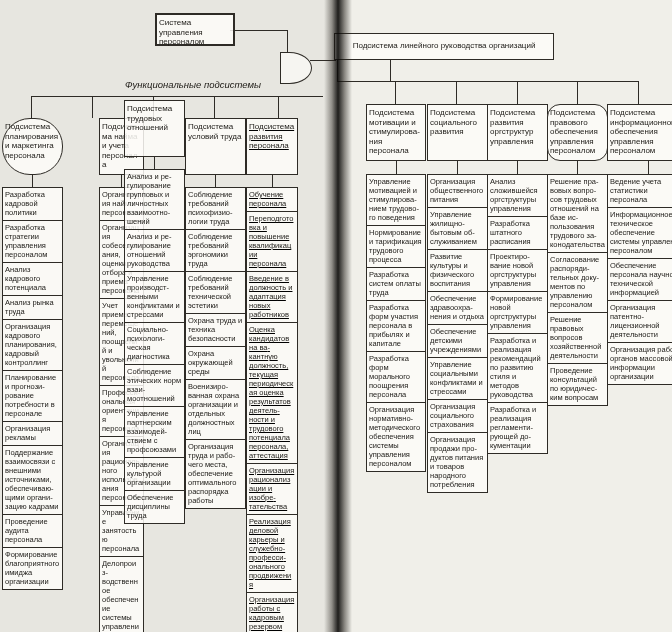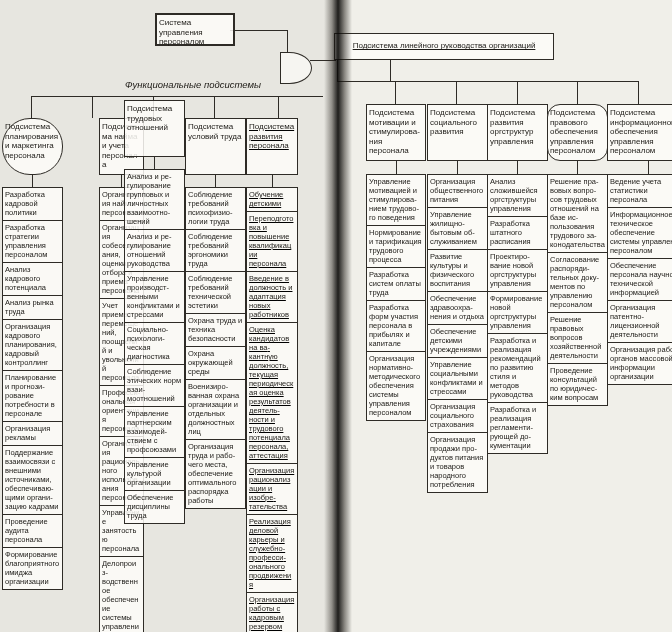--- a/index.html
+++ b/index.html
@@ -30,21 +30,21 @@
     color:#1c1a16;font-size:7.5px;line-height:1.2;
     padding:2px 2px 3px;overflow-wrap:break-word;
   }
   .root-box{
     position:absolute;left:155px;top:13px;width:80px;height:33px;z-index:2;
     border-width:2px;font-size:8px;padding:3px 2px;
   }
   .linear-box{
     position:absolute;left:334px;top:33px;width:220px;height:27px;z-index:2;
     display:flex;align-items:center;justify-content:center;
-    text-align:center;font-size:8px;text-decoration:underline;
+    text-align:center;font-size:8px;
   }
   .func-label{
     position:absolute;left:125px;top:79px;z-index:2;
     font-style:italic;font-size:9.5px;color:#23201b;white-space:nowrap;
   }
   .col{position:absolute;z-index:2;}
   .col .header{font-size:8px;padding:3px 2px;}
   .col .drop{width:1px;background:#2e2b26;margin:0 auto;}
   .col .item{margin-top:-1px;}
 </style>
@@ -126,35 +126,36 @@
       <div class="box item">Соблюдение требований эргономики труда</div>
       <div class="box item">Соблюдение требований технической эстетики</div>
       <div class="box item">Охрана труда и техника безопасности</div>
       <div class="box item">Охрана окружающей среды</div>
       <div class="box item">Военизиро­ванная охрана организации и отдельных должностных лиц</div>
       <div class="box item">Организация труда и рабо­чего места, обеспечение оптимального распорядка работы</div>
     </div>
     <div class="col" style="left: 246px; top: 118px; width: 52px; text-decoration: underline;">
       <div class="box header" style="min-height: 57px;">Подсистема развития персонала</div>
       <div class="drop" style="height: 13px;"></div>
-      <div class="box item">Обучение детскими</div>
+      <div class="box item">Обучение персонала</div>
       <div class="box item">Переподготовка и повышение квалификации персонала</div>
       <div class="box item">Введение в должность и адаптация но­вых работников</div>
       <div class="box item">Оценка канди­датов на ва­кантную долж­ность, текущая периодическая оценка резуль­татов деятель­ности и трудо­вого потенциала персонала, аттестация</div>
       <div class="box item">Организация рационализа­ции и изобре­тательства</div>
       <div class="box item">Реализация деловой карье­ры и служебно-професси­онального продвижения</div>
       <div class="box item">Организация работы с кадро­вым резервом</div>
     </div>
     <div class="col" style="left: 366px; top: 104px; width: 60px;">
       <div class="box header" style="min-height: 57px;">Подсистема мотивации и стимулирова­ния персонала</div>
       <div class="drop" style="height: 14px;"></div>
       <div class="box item">Управление мотивацией и стимулирова­нием трудово­го поведения</div>
       <div class="box item">Нормирование и тарификация трудового процесса</div>
       <div class="box item">Разработка систем оплаты труда</div>
       <div class="box item">Разработка форм участия персонала в прибылях и капитале</div>
+      <div class="box item">Разработка форм морального поощрения персонала</div>
       <div class="box item">Организация нормативно-методического обеспечения системы управления персоналом</div>
     </div>
     <div class="col" style="left: 427px; top: 104px; width: 61px;">
       <div class="box header" style="min-height: 57px;">Подсистема социального развития</div>
       <div class="drop" style="height: 14px;"></div>
       <div class="box item">Организация общественного питания</div>
       <div class="box item">Управление жилищно-бытовым об­служиванием</div>
       <div class="box item">Развитие культуры и физического воспитания</div>
       <div class="box item">Обеспечение здравоохра­нения и отдыха</div>
       <div class="box item">Обеспечение детскими учреждениями</div>

